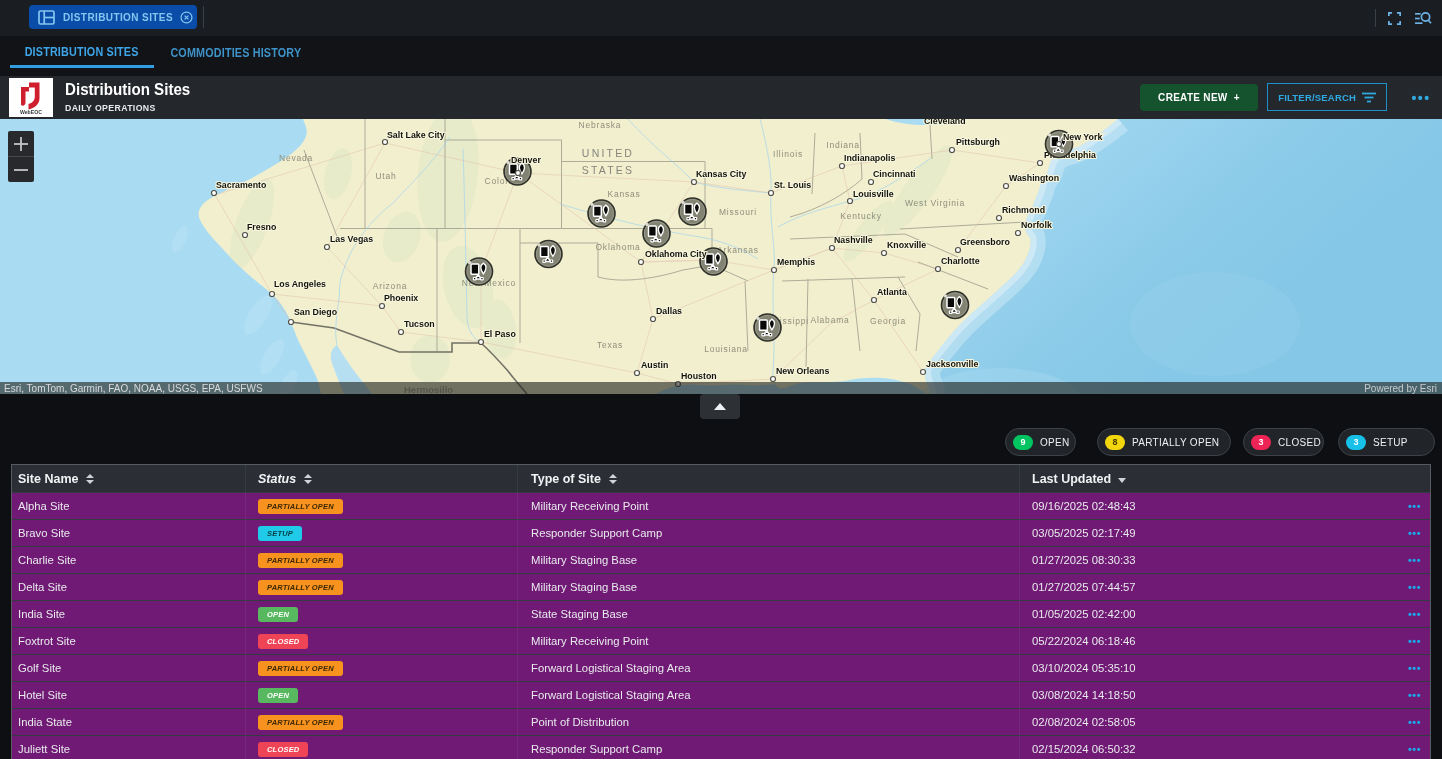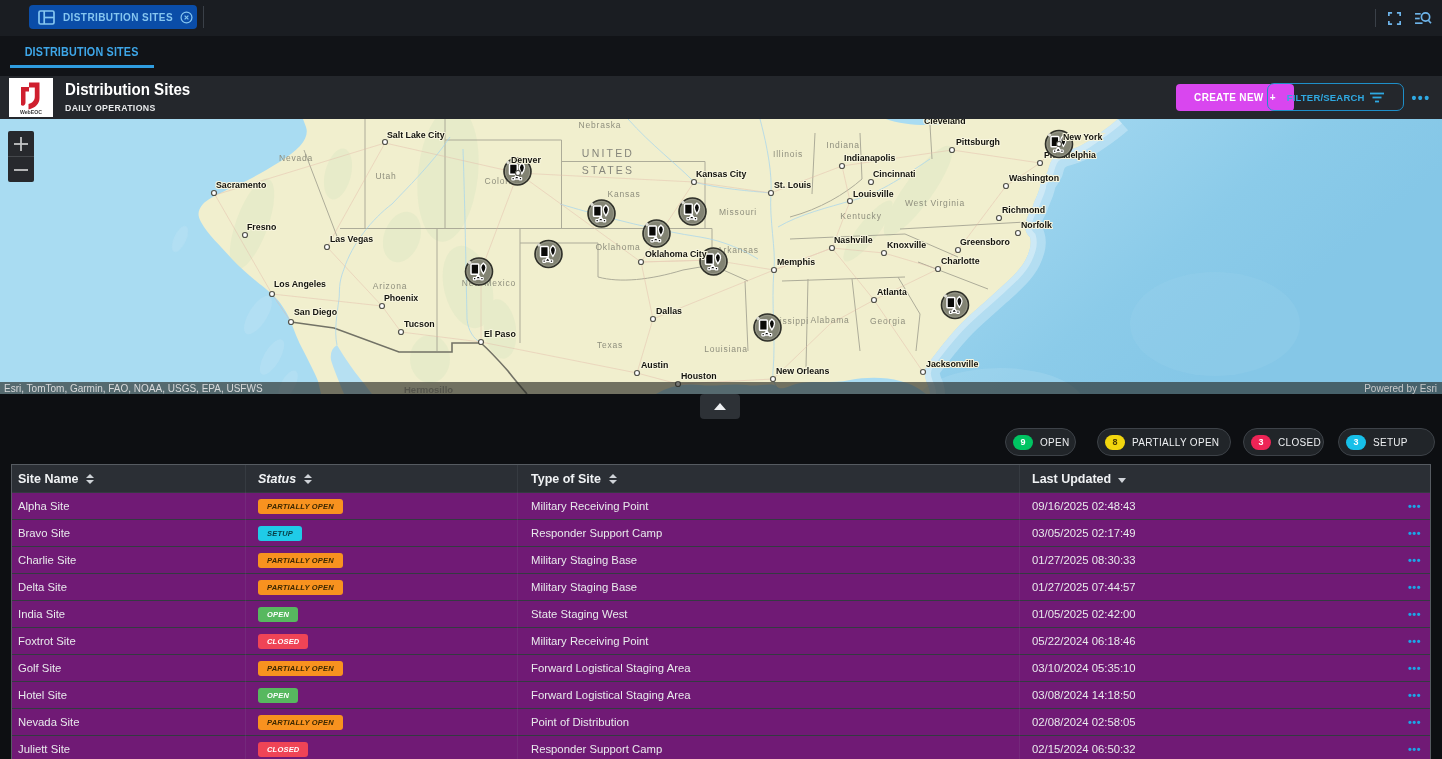--- a/index.html
+++ b/index.html
@@ -20,22 +20,22 @@
   .tab { position:absolute; top:0; height:32px; white-space:nowrap; font-size:13px; font-weight:bold; letter-spacing:0.2px; display:flex; align-items:center; justify-content:center; }
   .tab span { display:inline-block; transform:scaleX(0.83); }
   .tab.active { left:10px; width:144px; color:#3ea6e8; border-bottom:3px solid #2f9de0; padding-top:1px; }
   .tab.idle { left:163px; width:146px; color:#3e93c9; padding-top:1px; }
 
   
   #header { position:absolute; left:0; top:76px; width:1442px; height:43px; background:#24272c; }
   #logo { position:absolute; left:9px; top:2px; width:44px; height:39px; background:#ffffff; }
   #htitle { position:absolute; left:65px; top:4px; color:#fff; font-size:17px; font-weight:bold; transform:scaleX(0.89); transform-origin:left center; white-space:nowrap; }
   #hsub { position:absolute; left:65px; top:26px; color:#e8eaec; font-size:9.5px; font-weight:bold; letter-spacing:0.4px; transform:scaleX(0.92); transform-origin:left center; white-space:nowrap; }
-  #btnCreate { position:absolute; left:1140px; top:8px; width:118px; height:27px; background:#d946ef; border-radius:4px; color:#fff; font-size:10px; font-weight:bold; letter-spacing:0.3px; display:flex; align-items:center; justify-content:center;margin-left:36px; }
-  #btnFilter { position:absolute; left:1267px; top:7px; width:137px; height:28px; border:1px solid #1e8fc9; border-radius:7px; color:#2fa9e2; font-size:9.5px; font-weight:bold; letter-spacing:0.2px; display:flex; align-items:center; justify-content:center; }
+  #btnCreate { position:absolute; left:1140px; top:8px; width:118px; height:27px; background:#14532d; border-radius:4px; color:#fff; font-size:10px; font-weight:bold; letter-spacing:0.3px; display:flex; align-items:center; justify-content:center; }
+  #btnFilter { position:absolute; left:1267px; top:7px; width:120px; height:28px; border:1px solid #1e8fc9; border-radius:0; color:#2fa9e2; font-size:9.5px; font-weight:bold; letter-spacing:0.2px; display:flex; align-items:center; justify-content:center; }
   #hdots { position:absolute; left:1406px; top:8px; width:30px; height:27px; color:#2fa9e2; font-size:14px; font-weight:bold; letter-spacing:1.5px; display:flex; align-items:center; justify-content:center; }
 
   
   #map { position:absolute; left:0; top:119px; width:1442px; height:275px; background:#f1efce; overflow:hidden; }
   #zoomctl { position:absolute; left:8px; top:12px; width:26px; height:51px; background:#27292d; border-radius:2px; z-index:5; }
   #zoomctl .zb { width:26px; height:25px; display:flex; align-items:center; justify-content:center; }
   #zoomctl .zsep { height:1px; background:#45484c; }
 
   
   #belt { position:absolute; left:0; top:394px; width:1442px; height:70px; background:#0d0f12; }
@@ -99,20 +99,23 @@
         <line x1="1" y1="13" x2="9" y2="13" stroke="#6db3e8" stroke-width="1.8"></line>
         <circle cx="12.2" cy="6.4" r="4.4" fill="none" stroke="#6db3e8" stroke-width="1.8"></circle>
         <line x1="15.2" y1="9.8" x2="18" y2="13" stroke="#6db3e8" stroke-width="1.8"></line>
       </svg>
     </div>
   </div>
 
   <div id="tabbar">
     <div class="tab active">
         <span>DISTRIBUTION SITES</span>
+      </div>
+    <div class="tab idle">
+        <span>COMMODITIES HISTORY</span>
       </div>
   </div>
 
   <div id="header">
     <div id="logo">
       <svg width="44" height="39" viewBox="0 0 44 39">
         <path d="M12,9 L20,9 L20,13.5 L16.5,13.5 L16.5,24.5 C16.5,27.5 14,28.5 12,27 Z" fill="#cf1f2e"></path>
         <path d="M20,4.5 L30.5,4.5 L30.5,20 C30.5,26 26.5,29.8 19.5,31.5 L19.5,26 C23.5,24.8 25.8,22.5 25.8,18.5 L25.8,9.5 L20,9.5 Z" fill="#cf1f2e"></path>
         <text x="22" y="35.5" text-anchor="middle" font-size="5.2" font-weight="bold" fill="#3a3a3a">WebEOC</text>
       </svg>
@@ -445,21 +448,21 @@
         </div>
         <div class="c c3">Military Staging Base</div>
         <div class="c c4">01/27/2025 07:44:57</div>
         <div class="dots3">•••</div>
       </div>
     <div class="trow">
         <div class="c c1">India Site</div>
         <div class="c c2">
           <span class="badge b-open">OPEN</span>
         </div>
-        <div class="c c3">State Staging West</div>
+        <div class="c c3">State Staging Base</div>
         <div class="c c4">01/05/2025 02:42:00</div>
         <div class="dots3">•••</div>
       </div>
     <div class="trow">
         <div class="c c1">Foxtrot Site</div>
         <div class="c c2">
           <span class="badge b-closed">CLOSED</span>
         </div>
         <div class="c c3">Military Receiving Point</div>
         <div class="c c4">05/22/2024 06:18:46</div>
@@ -477,21 +480,21 @@
     <div class="trow">
         <div class="c c1">Hotel Site</div>
         <div class="c c2">
           <span class="badge b-open">OPEN</span>
         </div>
         <div class="c c3">Forward Logistical Staging Area</div>
         <div class="c c4">03/08/2024 14:18:50</div>
         <div class="dots3">•••</div>
       </div>
     <div class="trow">
-        <div class="c c1">Nevada Site</div>
+        <div class="c c1">India State</div>
         <div class="c c2">
           <span class="badge b-part">PARTIALLY OPEN</span>
         </div>
         <div class="c c3">Point of Distribution</div>
         <div class="c c4">02/08/2024 02:58:05</div>
         <div class="dots3">•••</div>
       </div>
     <div class="trow">
         <div class="c c1">Juliett Site</div>
         <div class="c c2">

